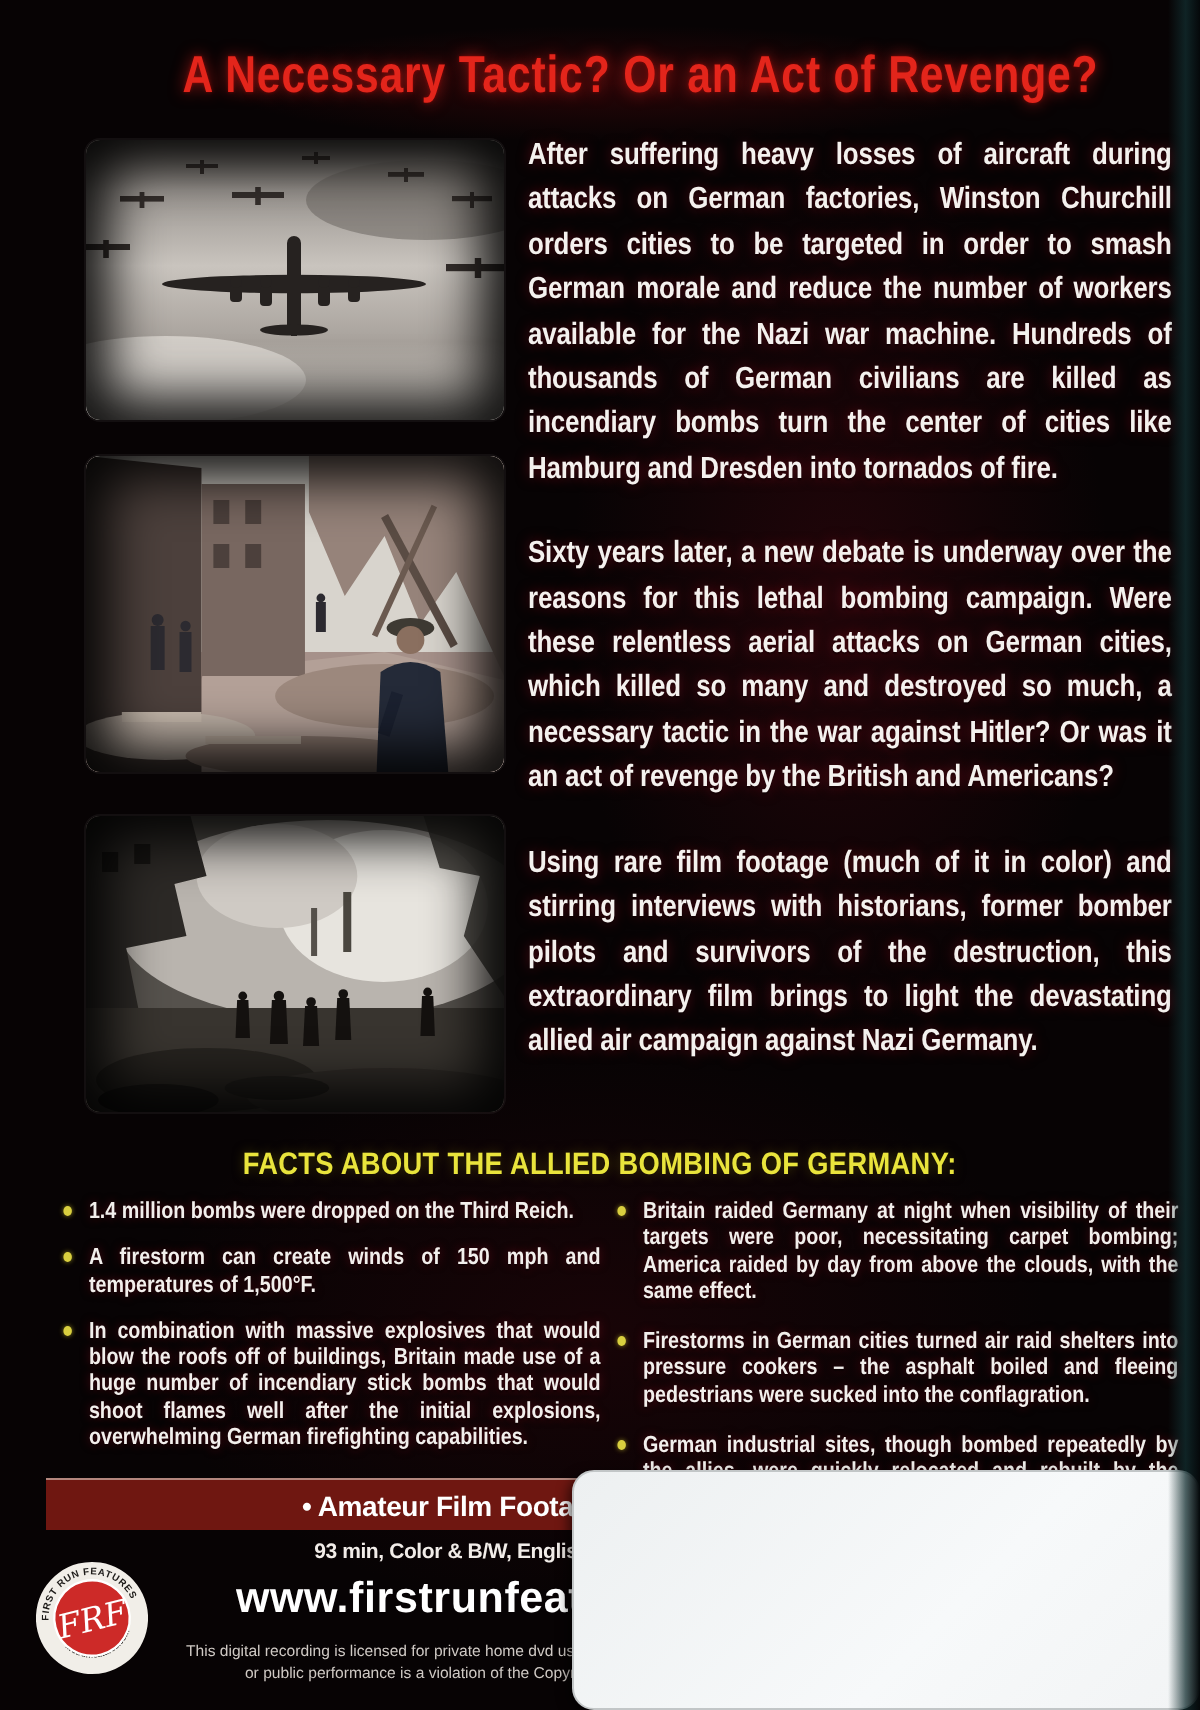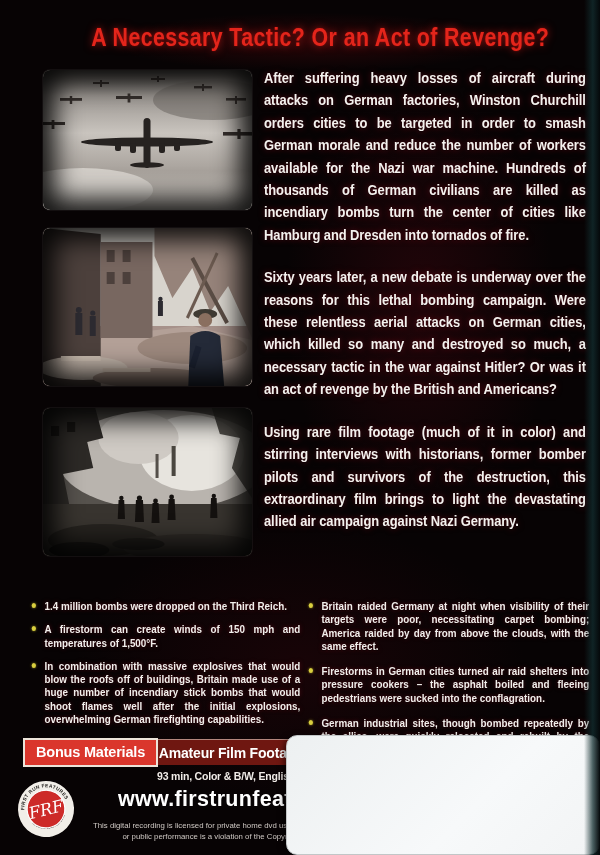--- a/index.html
+++ b/index.html
@@ -257,20 +257,23 @@
     </svg>
     <div class="vig"></div>
   </div>
 
   <div class="copy">
     <p>After suffering heavy losses of aircraft during attacks on German factories, Winston Churchill orders cities to be targeted in order to smash German morale and reduce the number of workers available for the Nazi war machine. Hundreds of thousands of German civilians are killed as incendiary bombs turn the center of cities like Hamburg and Dresden into tornados of fire.</p>
     <p>Sixty years later, a new debate is underway over the reasons for this lethal bombing campaign. Were these relentless aerial attacks on German cities, which killed so many and destroyed so much, a necessary tactic in the war against Hitler? Or was it an act of revenge by the British and Americans?</p>
     <p>Using rare film footage (much of it in color) and stirring interviews with historians, former bomber pilots and survivors of the destruction, this extraordinary film brings to light the devastating allied air campaign against Nazi Germany.</p>
   </div>
 
+  <div class="facts-head-wrap">
+    <span class="facts-head">FACTS ABOUT THE ALLIED BOMBING OF GERMANY:</span>
+  </div>
 
   <ul class="facts" id="facts-left">
     <li class="fact">
       <span class="dot"></span>
       <span>1.4 million bombs were dropped on the Third Reich.</span>
     </li>
     <li class="fact">
       <span class="dot"></span>
       <span>A firestorm can create winds of 150 mph and temperatures of 1,500°F.</span>
     </li>
@@ -289,21 +292,20 @@
       <span class="dot"></span>
       <span>Firestorms in German cities turned air raid shelters into pressure cookers – the asphalt boiled and fleeing pedestrians were sucked into the conflagration.</span>
     </li>
     <li class="fact">
       <span class="dot"></span>
       <span>German industrial sites, though bombed repeatedly by the allies, were quickly relocated and rebuilt by the Germans.</span>
     </li>
   </ul>
 
   <div class="bonus-bar">
-    <span class="bonus-label">Bonus Materials</span>
     <span class="bonus-items">• Amateur Film Footag</span>
   </div>
 
   <div class="specs">93 min, Color &amp; B/W, English</div>
   <div class="website">www.firstrunfeatu</div>
   <div class="fineprint">
     <div>This digital recording is licensed for private home dvd use o</div>
     <div>or public performance is a violation of the Copyrigh</div>
   </div>
 

